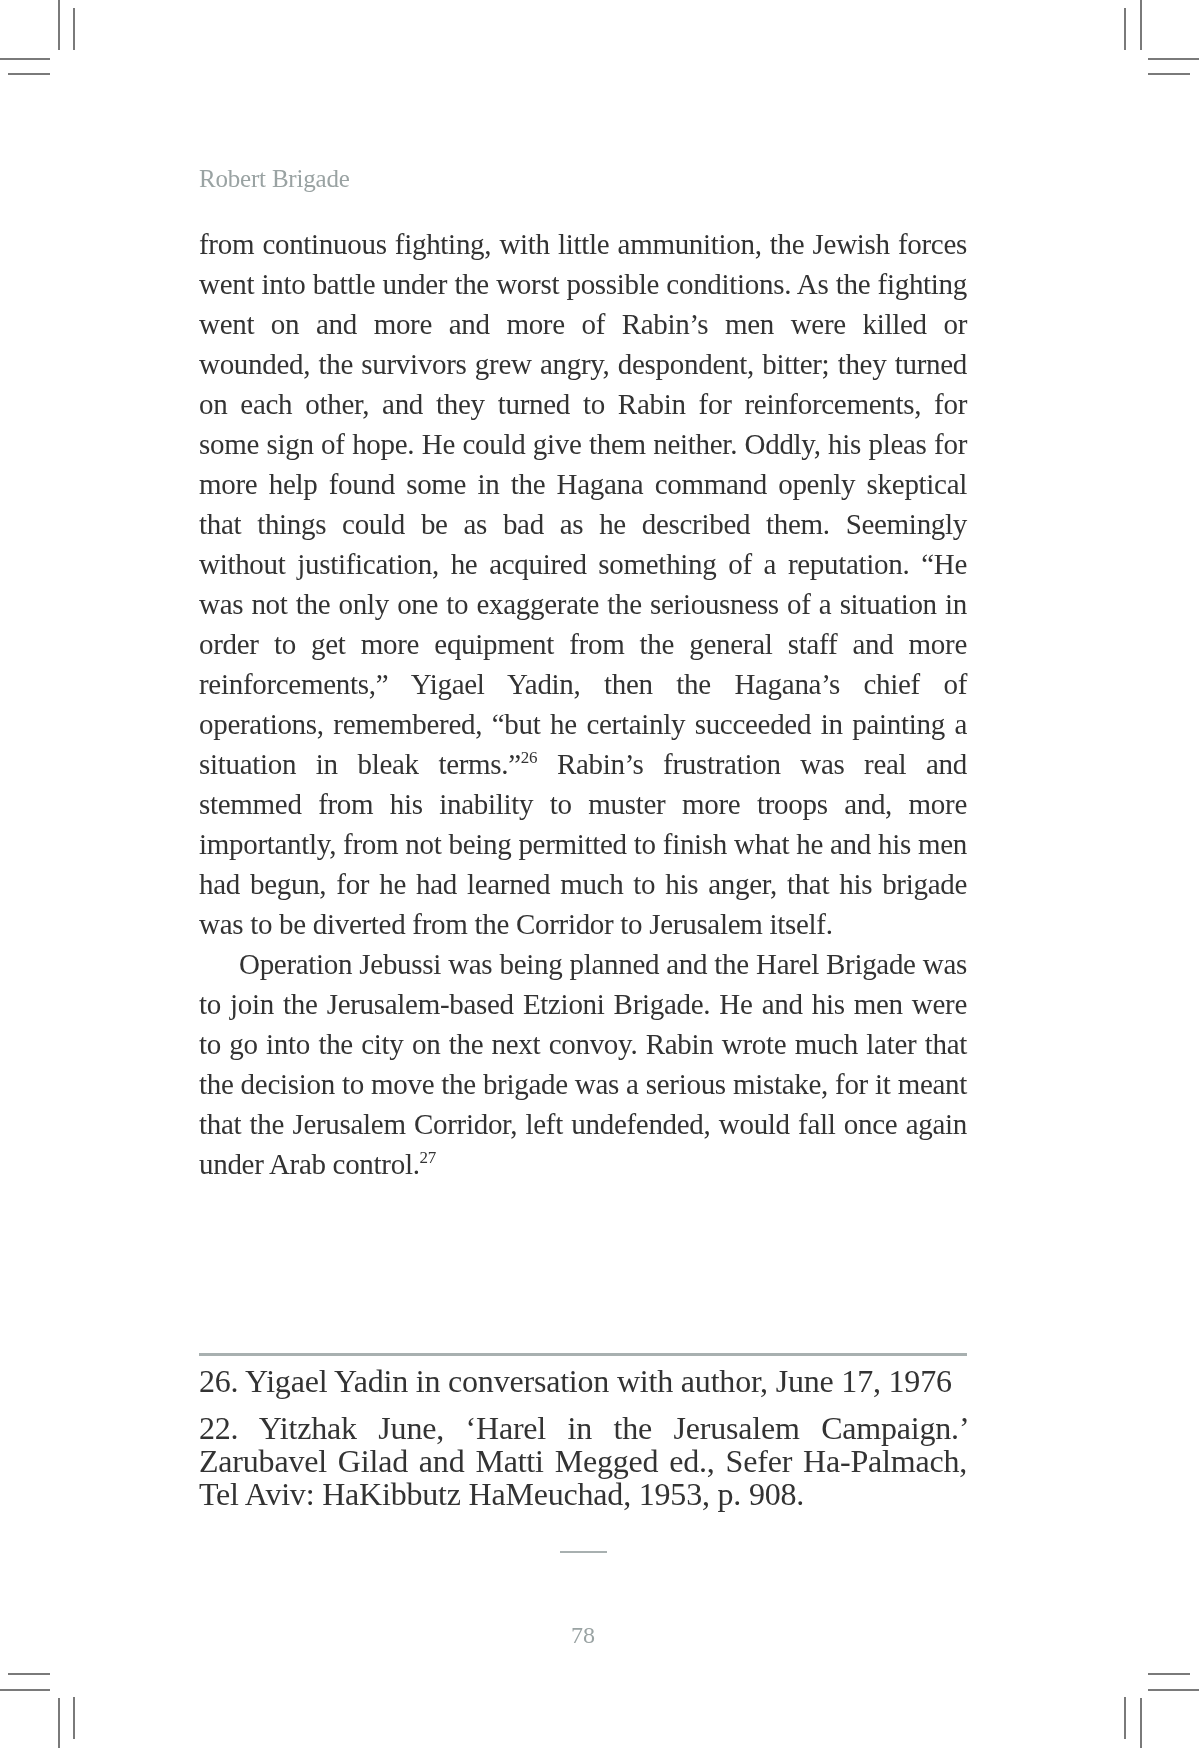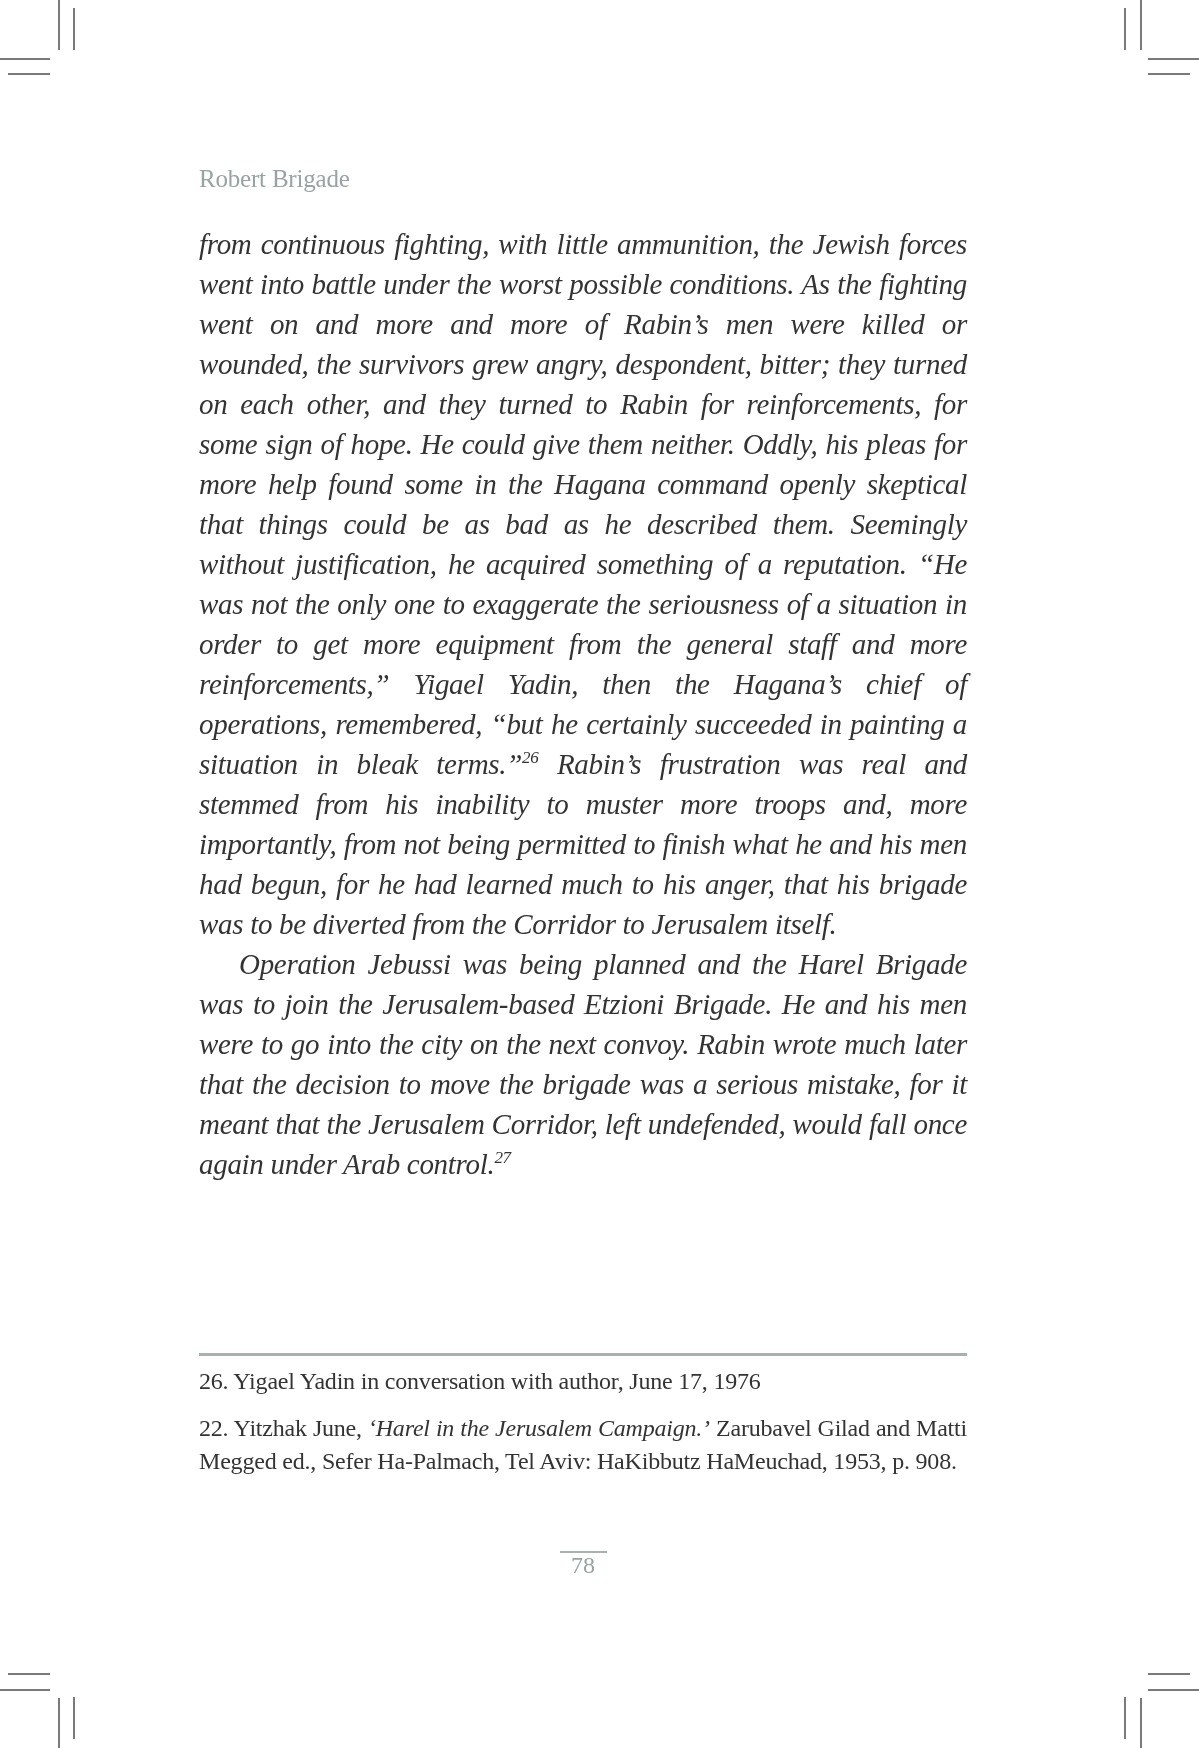--- a/index.html
+++ b/index.html
@@ -30,21 +30,20 @@
     .body-text {
       position: absolute;
       left: 199px;
       top: 224px;
       width: 768px;
       color: #333333;
       font-size: 29px;
       line-height: 40px;
       text-align: justify;
       letter-spacing: -0.3px;
-      font-style: italic;
     }
     .body-text p {
       margin: 0;
     }
     .body-text p.indent {
       text-indent: 40px;
     }
     sup.fn {
       font-size: 17px;
       line-height: 0;
@@ -57,43 +56,42 @@
       width: 768px;
       height: 3px;
       background: #a8b0b0;
     }
     .footnotes {
       position: absolute;
       left: 199px;
       top: 1365px;
       width: 768px;
       color: #333333;
-      font-size: 24px;
+      font-size: 32px;
       line-height: 33px;
       text-align: justify;
       letter-spacing: -0.2px;
     }
     .footnote {
       margin: 0 0 14px 0;
     }
     .footnote .title {
-      font-style: italic;
     }
     .page-rule {
       position: absolute;
       left: 560px;
       top: 1551px;
       width: 47px;
       height: 2px;
       background: #a8b0b0;
     }
     .page-number {
       position: absolute;
       left: 555px;
-      top: 1551px;
+      top: 1621px;
       width: 56px;
       text-align: center;
       font-size: 24px;
       line-height: 28px;
       color: #9aa3a3;
     }
   </style>
 </head>
 <body>
 

